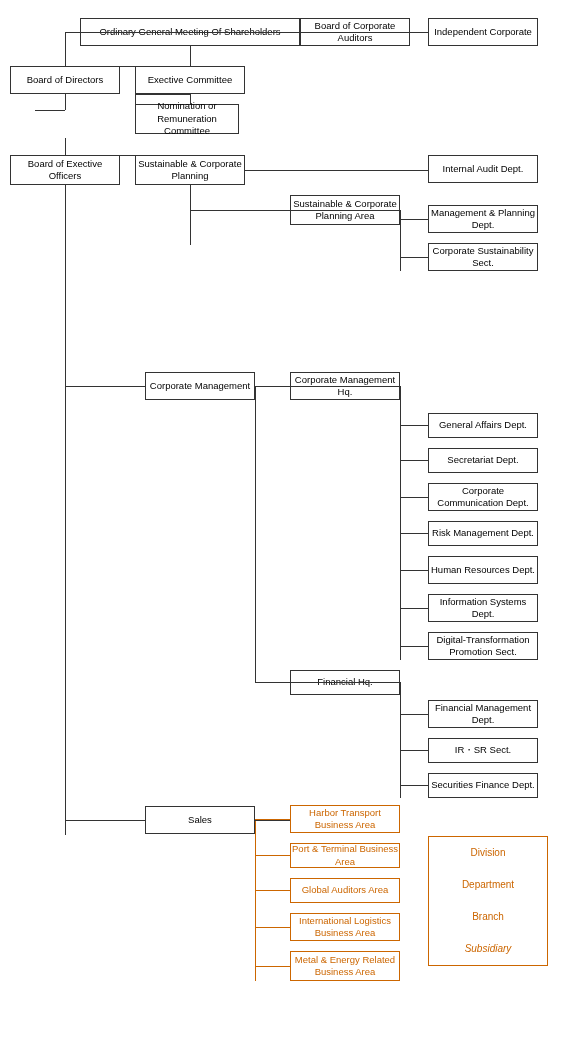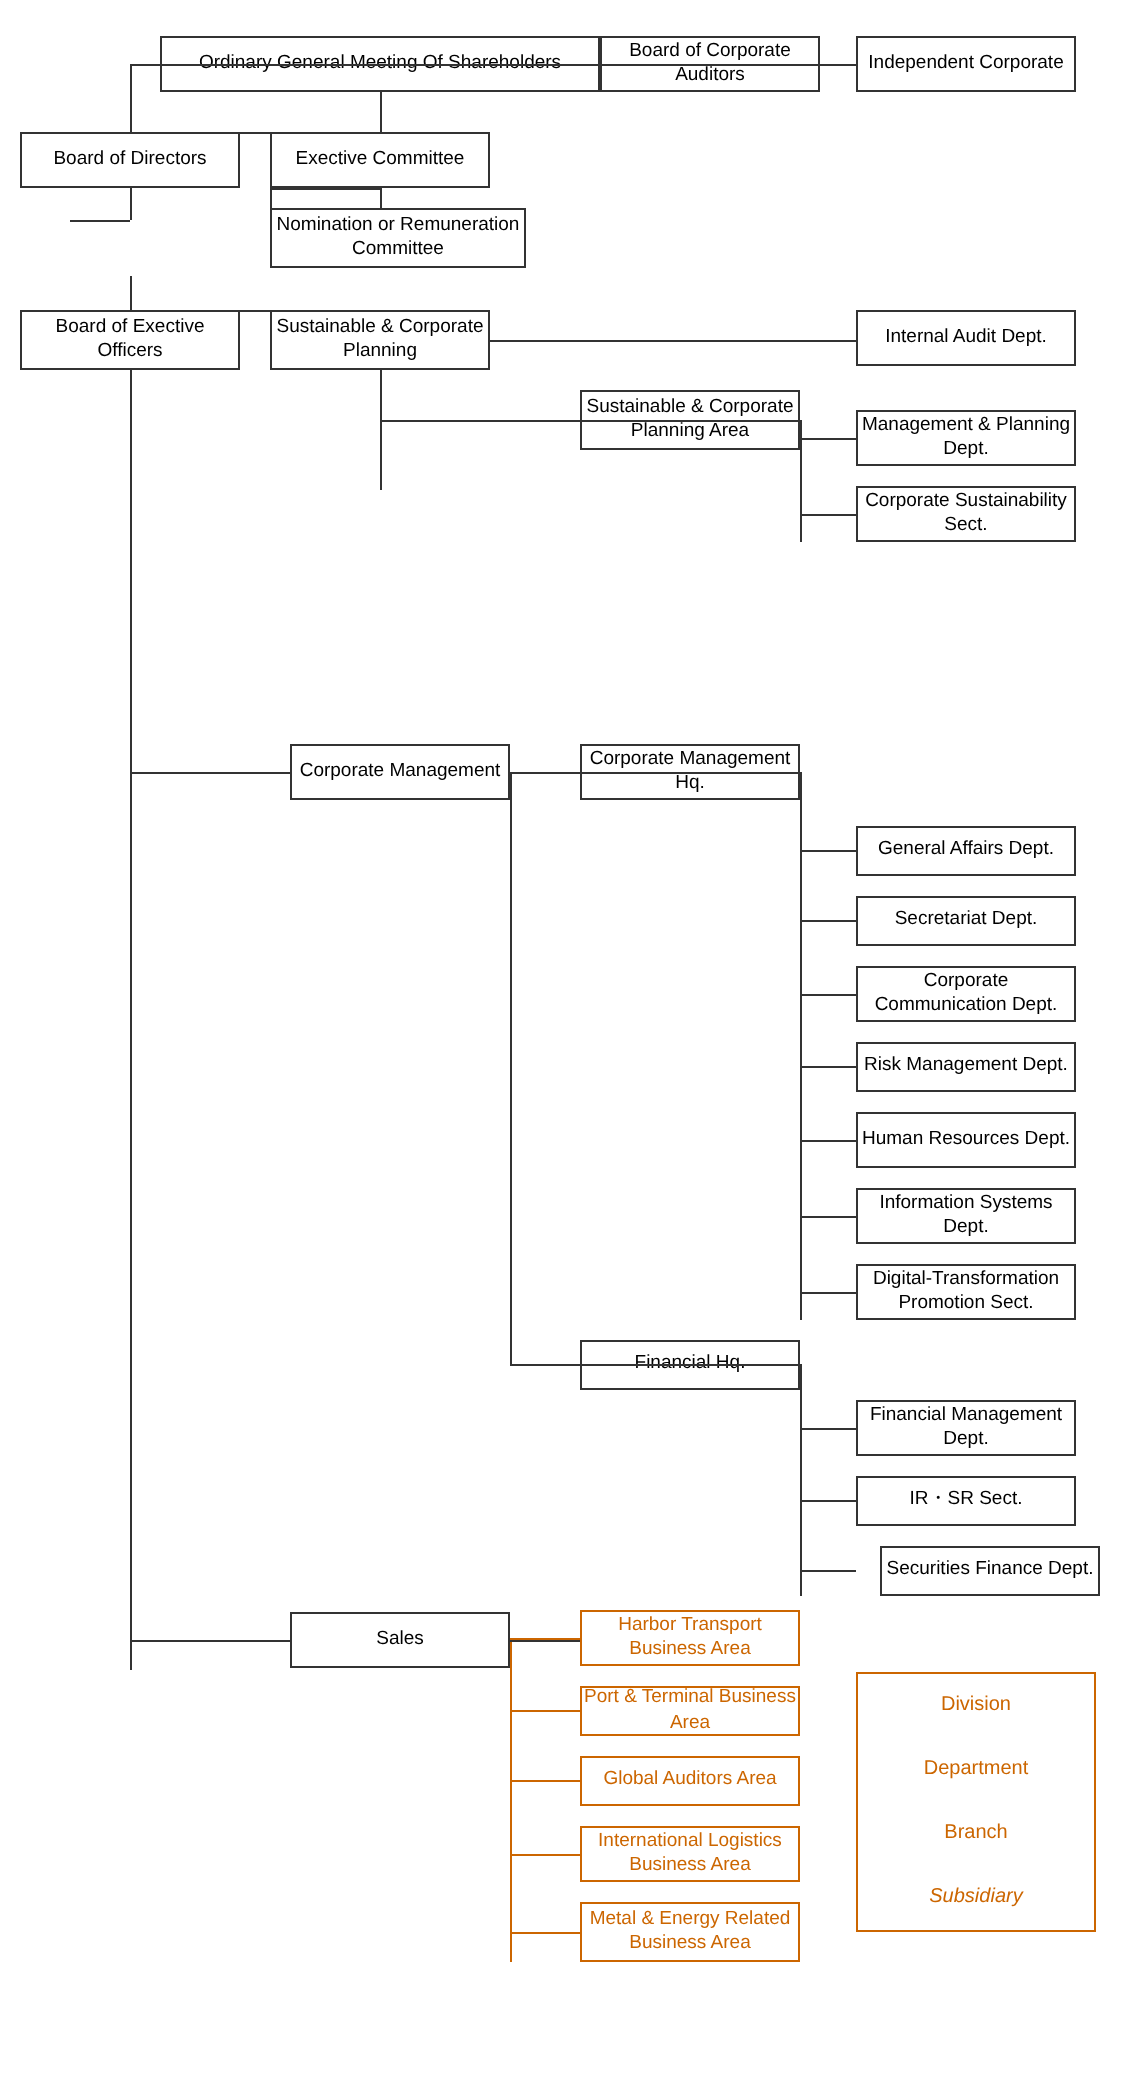--- a/index.html
+++ b/index.html
@@ -59,21 +59,21 @@
 
   <div class="box" style="left:10px;top:66px;width:110px;height:28px;">Board of Directors</div>
 
   <div class="box" style="left:135px;top:66px;width:110px;height:28px;">Exective Committee</div>
 
   <div class="line v" style="left:190px;top:46px;height:20px;"></div>
   <div class="line h" style="left:65px;top:66px;width:125px;"></div>
   <div class="line v" style="left:65px;top:32px;height:34px;"></div>
   <div class="line h" style="left:65px;top:32px;width:125px;"></div>
 
-  <div class="box" style="left:135px;top:104px;width:128px;height:30px;">Nomination or Remuneration Committee</div>
+  <div class="box" style="left:135px;top:104px;width:104px;height:30px;">Nomination or Remuneration Committee</div>
 
   <div class="line v" style="left:190px;top:94px;height:10px;"></div>
 
   <div class="line h" style="left:135px;top:94px;width:55px;"></div>
   <div class="line v" style="left:135px;top:94px;height:20px;"></div>
 
 
   <div class="line v" style="left:65px;top:94px;height:16px;"></div>
   <div class="line h" style="left:35px;top:110px;width:30px;"></div>
 
@@ -139,21 +139,21 @@
   <div class="line h" style="left:400px;top:646px;width:28px;"></div>
 
   <div class="box" style="left:290px;top:670px;width:110px;height:25px;">Financial Hq.</div>
 
   <div class="line h" style="left:255px;top:682px;width:35px;"></div>
 
   <div class="box" style="left:428px;top:700px;width:110px;height:28px;">Financial Management Dept.</div>
 
   <div class="box" style="left:428px;top:738px;width:110px;height:25px;">IR・SR Sect.</div>
 
-  <div class="box" style="left:440px;top:773px;width:110px;height:25px;">Securities Finance Dept.</div>
+  <div class="box" style="left:428px;top:773px;width:110px;height:25px;">Securities Finance Dept.</div>
 
   <div class="line v" style="left:400px;top:682px;width:1px;height:116px;"></div>
   <div class="line h" style="left:290px;top:682px;width:110px;"></div>
   <div class="line h" style="left:400px;top:714px;width:28px;"></div>
   <div class="line h" style="left:400px;top:750px;width:28px;"></div>
   <div class="line h" style="left:400px;top:785px;width:28px;"></div>
 
   <div class="line v" style="left:255px;top:386px;height:296px;"></div>
 
   <div class="box" style="left:145px;top:806px;width:110px;height:28px;">Sales</div>

